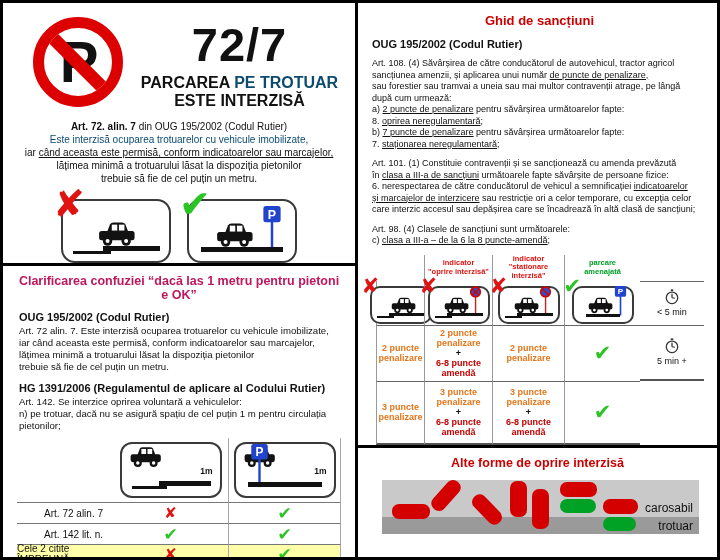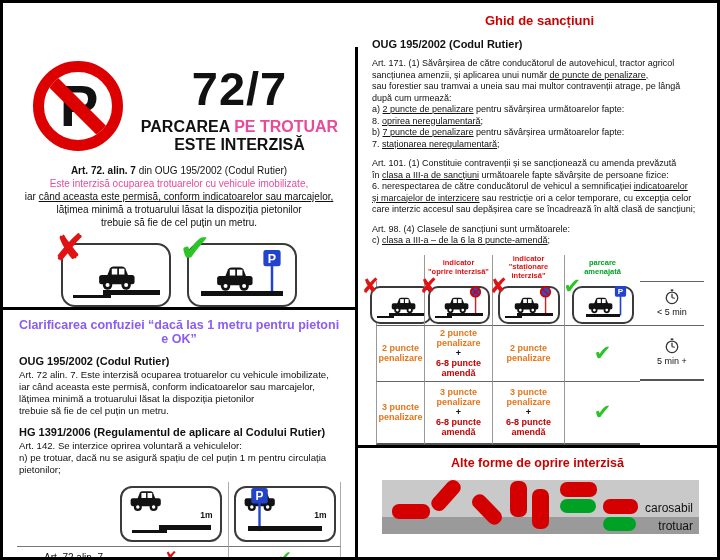--- a/index.html
+++ b/index.html
@@ -6,29 +6,29 @@
   body {
     font-family: "Liberation Sans", "DejaVu Sans", sans-serif;
     background: #fff; color: #111;
   }
   .page {
     width: 720px; height: 560px;
     border: 3px solid #000;
     display: flex; background: #fff;
     position: relative; overflow: hidden;
   }
-  .col-left { width: 355px; border-right: 3px solid #000; display: flex; flex-direction: column; margin-top: 44px; }
+  .col-left { width: 355px; border-right: 3px solid #000; display: flex; flex-direction: column; }
   .col-right { flex: 1; display: flex; flex-direction: column; }
   .panel { position: relative; background: #fff; }
   .panel-tl { height: 275px; border-bottom: 3px solid #000; }
   .panel-bl { flex: 1; }
   .panel-tr { height: 445px; border-bottom: 3px solid #000; }
   .panel-br { flex: 1; }
 
-  .red-txt { color: #ec4899; }
+  .red-txt { color: #0c4a6e; }
   .b { font-weight: bold; }
   .u { text-decoration: underline; }
 
   
   .tl-head { display: flex; padding: 14px 0 0 30px; }
   .nps {
     width: 90px; height: 90px; border: 11px solid #dd0000; border-radius: 50%;
     position: relative; background: #fff; flex-shrink: 0; overflow: hidden;
   }
   .nps-p {
@@ -54,21 +54,21 @@
   .mark-x { color: #e01313; }
   .mark-ok { color: #2bc425; }
   .card-mark { position: absolute; top: -16px; left: -10px; font-size: 38px; z-index: 2; }
   .card svg.car { position: absolute; }
   .g-hi { position: absolute; background: #111; height: 5px; bottom: 10px; left: 38%; right: 9px; }
   .g-lo { position: absolute; background: #111; height: 3px; bottom: 7px; left: 10px; width: 36%; }
   .g-flat { position: absolute; background: #111; height: 5px; bottom: 9px; left: 12px; right: 12px; }
 
   
   .panel-bl { padding: 8px 14px 0 14px; }
-  .bl-head { color: #8b5cf6; font-weight: bold; font-size: 12.5px; text-align: center; }
+  .bl-head { color: #be185d; font-weight: bold; font-size: 12.5px; text-align: center; }
   .bl-block { margin-top: 9px; font-size: 9.6px; line-height: 12px; padding-left: 2px; }
   .bl-block .hd { font-weight: bold; font-size: 11px; margin-bottom: 2px; }
   .bl-table { display: grid; grid-template-columns: 96px 116px 112px; grid-template-rows: 64px 21px 21px 21px; margin-top: 6px; }
   .blc { display: flex; align-items: center; justify-content: center; position: relative; }
   .blc.v { border-right: 1px solid #aaa; }
   .blc.hline { border-top: 1px solid #777; }
   .blc.bot { border-bottom: 2px solid #555; }
   .blc.lab { justify-content: flex-end; padding-right: 10px; font-size: 10px; }
   .blc.yellow { background: #ffffaa; }
   .blc .mark { font-size: 15px; }
@@ -280,21 +280,21 @@
     </section>
   </div>
 
   <div class="col-right">
 
     <section class="panel panel-tr">
       <div class="tr-head">Ghid de sancțiuni</div>
       <div class="tr-sub">OUG 195/2002 (Codul Rutier)</div>
 
       <div class="law">
-        <div>Art. 171. (1) Săvârșirea de către conducătorul de autovehicul, tractor agricol</div>
+        <div>Art. 108. (4) Săvârșirea de către conducătorul de autovehicul, tractor agricol</div>
         <div><span>sancțiunea amenzii, și aplicarea unui număr </span><span class="u">de puncte de penalizare,</span></div>
         <div>sau forestier sau tramvai a uneia sau mai multor contravenții atrage, pe lângă</div>
         <div>după cum urmează:</div>
         <div><span>a) </span><span class="u">2 puncte de penalizare</span><span> pentru săvârșirea următoarelor fapte:</span></div>
         <div><span>8. </span><span class="u">oprirea neregulamentară</span><span>;</span></div>
         <div><span>b) </span><span class="u">7 puncte de penalizare</span><span> pentru săvârșirea următoarelor fapte:</span></div>
         <div><span>7. </span><span class="u">staționarea neregulamentară</span><span>;</span></div>
       </div>
 
       <div class="law">

